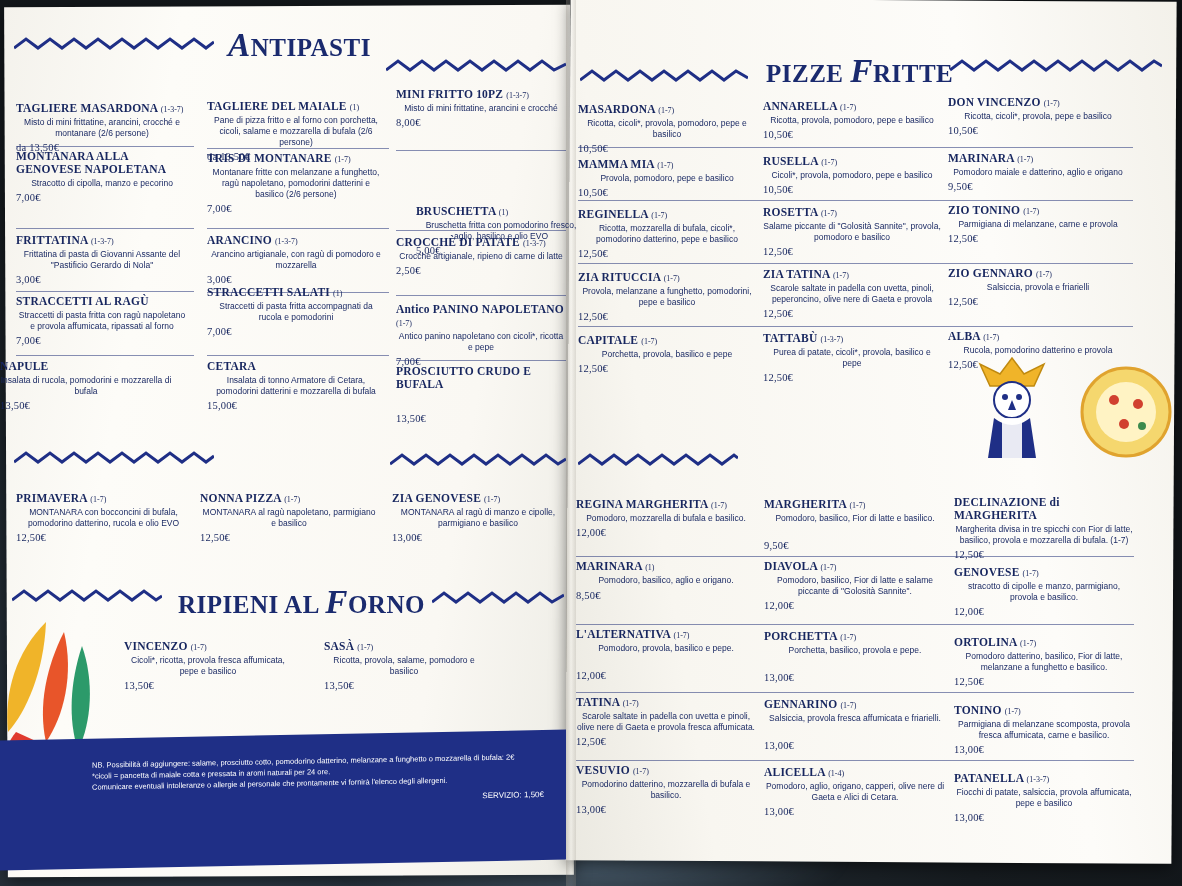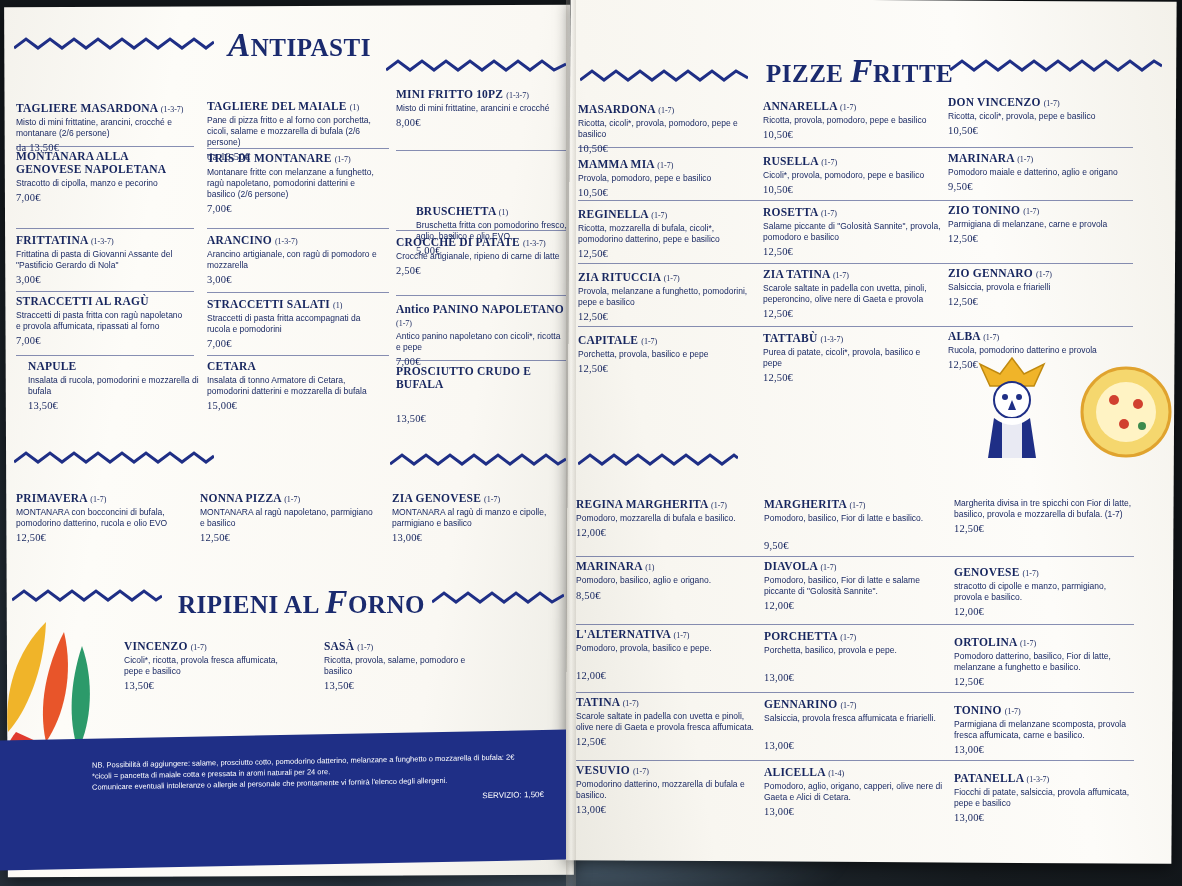--- a/index.html
+++ b/index.html
@@ -98,20 +98,21 @@
     font-weight: normal;
     letter-spacing: 0;
     text-transform: none;
   }
   .dish .ds {
     font-size: 8.5px;
     line-height: 1.28;
     margin-top: 2px;
     font-family: "Liberation Sans", sans-serif;
     color: #1b2a64;
+    text-align: center;
   }
   .dish .pr {
     font-family: "Liberation Serif", serif;
     font-size: 10.5px;
     margin-top: 3px;
     letter-spacing: .2px;
   }
   .dish.mixed .nm { text-transform: none; }
 
   .hline {
@@ -195,21 +196,21 @@
     </div>
     <div class="hline" style="left:16px;top:291px;width:178px;"></div>
 
     <div class="dish" style="left:16px;top:295px;width:172px;">
       <div class="nm"><span>STRACCETTI AL RAGÙ</span></div>
       <div class="ds">Straccetti di pasta fritta con ragù napoletano e provola affumicata, ripassati al forno</div>
       <div class="pr">7,00€</div>
     </div>
     <div class="hline" style="left:16px;top:355px;width:178px;"></div>
 
-    <div class="dish" style="left:28px;top:360px;width:172px;">
+    <div class="dish" style="left:0;top:360px;width:172px;">
       <div class="nm"><span>NAPULE</span></div>
       <div class="ds">Insalata di rucola, pomodorini e mozzarella di bufala</div>
       <div class="pr">13,50€</div>
     </div>
 
     <div class="dish" style="left:207px;top:100px;width:178px;">
       <div class="nm"><span>TAGLIERE DEL MAIALE</span> <span class="alg">(1)</span></div>
       <div class="ds">Pane di pizza fritto e al forno con porchetta, cicoli, salame e mozzarella di bufala (2/6 persone)</div>
       <div class="pr">da 13,50€</div>
     </div>
@@ -222,21 +223,21 @@
     </div>
     <div class="hline" style="left:207px;top:228px;width:182px;"></div>
 
     <div class="dish" style="left:207px;top:234px;width:178px;">
       <div class="nm"><span>ARANCINO</span> <span class="alg">(1-3-7)</span></div>
       <div class="ds">Arancino artigianale, con ragù di pomodoro e mozzarella</div>
       <div class="pr">3,00€</div>
     </div>
     <div class="hline" style="left:207px;top:292px;width:182px;"></div>
 
-    <div class="dish" style="left:207px;top:298px;width:178px;">
+    <div class="dish" style="left:207px;top:286px;width:178px;">
       <div class="nm"><span>STRACCETTI SALATI</span> <span class="alg">(1)</span></div>
       <div class="ds">Straccetti di pasta fritta accompagnati da rucola e pomodorini</div>
       <div class="pr">7,00€</div>
     </div>
     <div class="hline" style="left:207px;top:355px;width:182px;"></div>
 
     <div class="dish" style="left:207px;top:360px;width:178px;">
       <div class="nm"><span>CETARA</span></div>
       <div class="ds">Insalata di tonno Armatore di Cetara, pomodorini datterini e mozzarella di bufala</div>
       <div class="pr">15,00€</div>
@@ -513,20 +514,21 @@
       <div class="ds">Salsiccia, provola fresca affumicata e friarielli.</div>
       <div class="pr" style="margin-top:16px;">13,00€</div>
     </div>
     <div class="dish" style="left:764px;top:766px;width:182px;">
       <div class="nm"><span>ALICELLA</span> <span class="alg">(1-4)</span></div>
       <div class="ds">Pomodoro, aglio, origano, capperi, olive nere di Gaeta e Alici di Cetara.</div>
       <div class="pr">13,00€</div>
     </div>
 
     <div class="dish mixed" style="left:954px;top:496px;width:180px;">
+      <div class="nm"><span>DECLINAZIONE di MARGHERITA</span></div>
       <div class="ds">Margherita divisa in tre spicchi con Fior di latte, basilico, provola e mozzarella di bufala. (1-7)</div>
       <div class="pr">12,50€</div>
     </div>
     <div class="dish" style="left:954px;top:566px;width:180px;">
       <div class="nm"><span>GENOVESE</span> <span class="alg">(1-7)</span></div>
       <div class="ds">stracotto di cipolle e manzo, parmigiano, provola e basilico.</div>
       <div class="pr">12,00€</div>
     </div>
     <div class="dish" style="left:954px;top:636px;width:180px;">
       <div class="nm"><span>ORTOLINA</span> <span class="alg">(1-7)</span></div>

